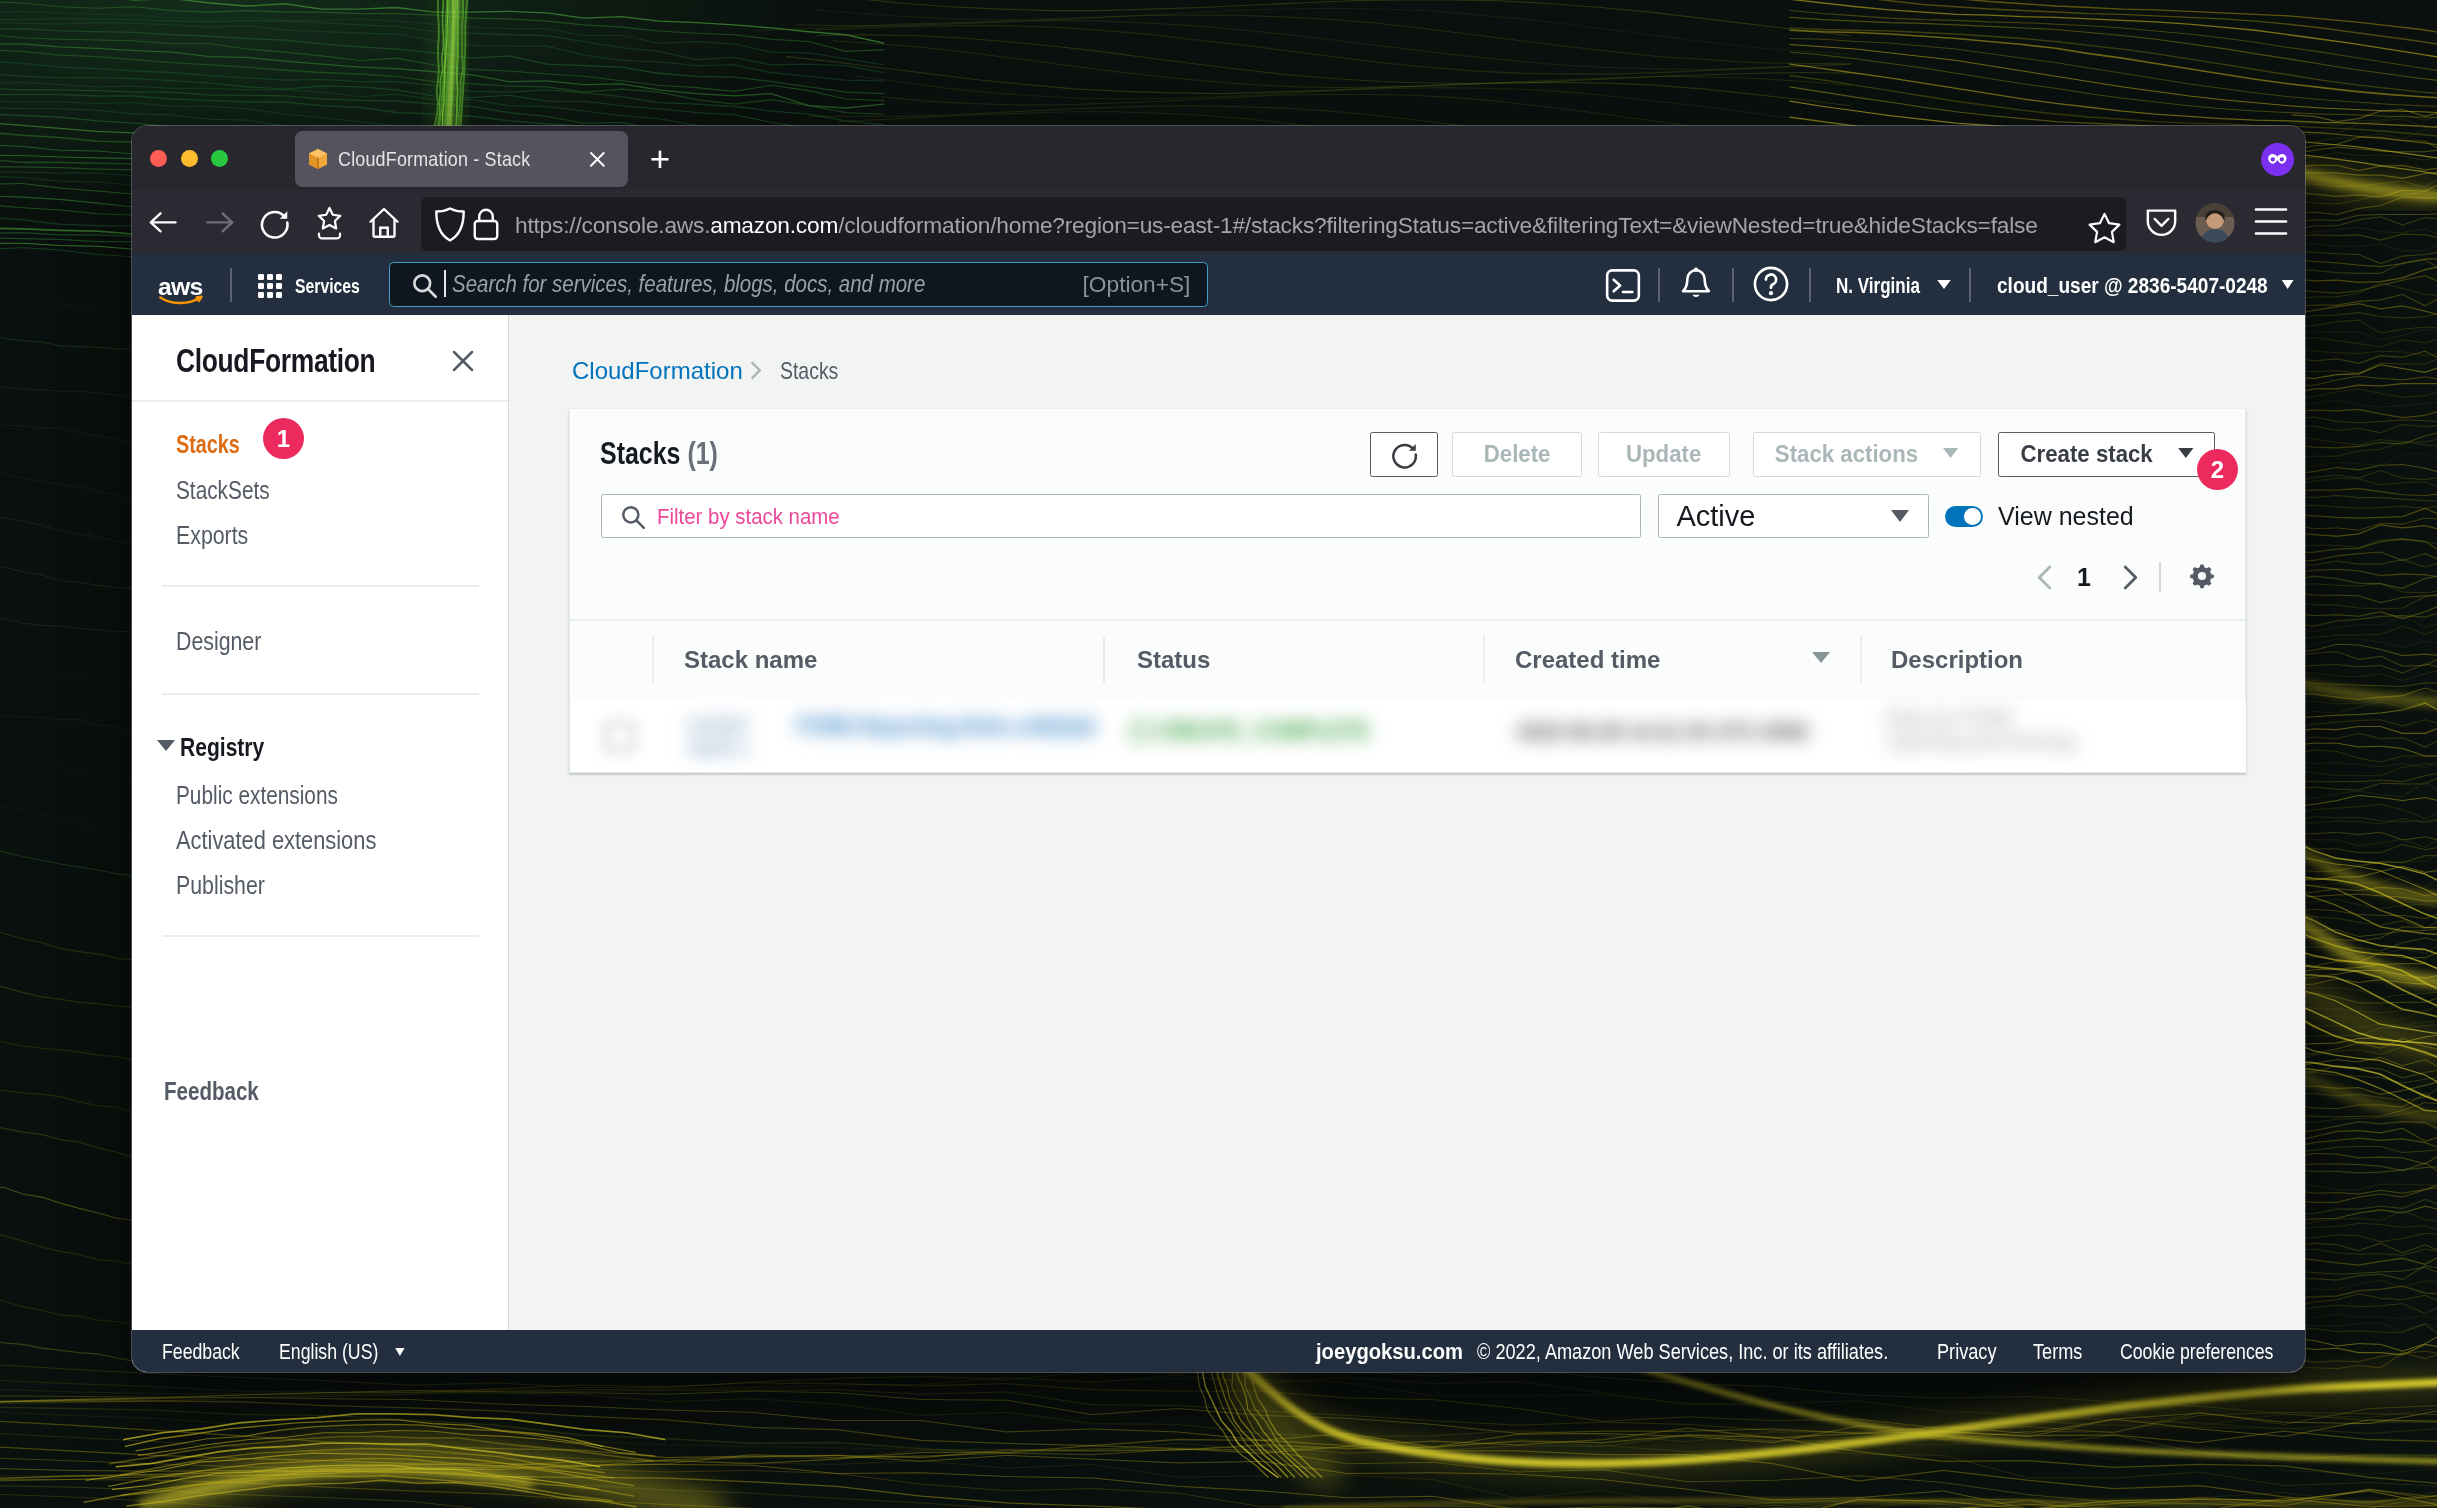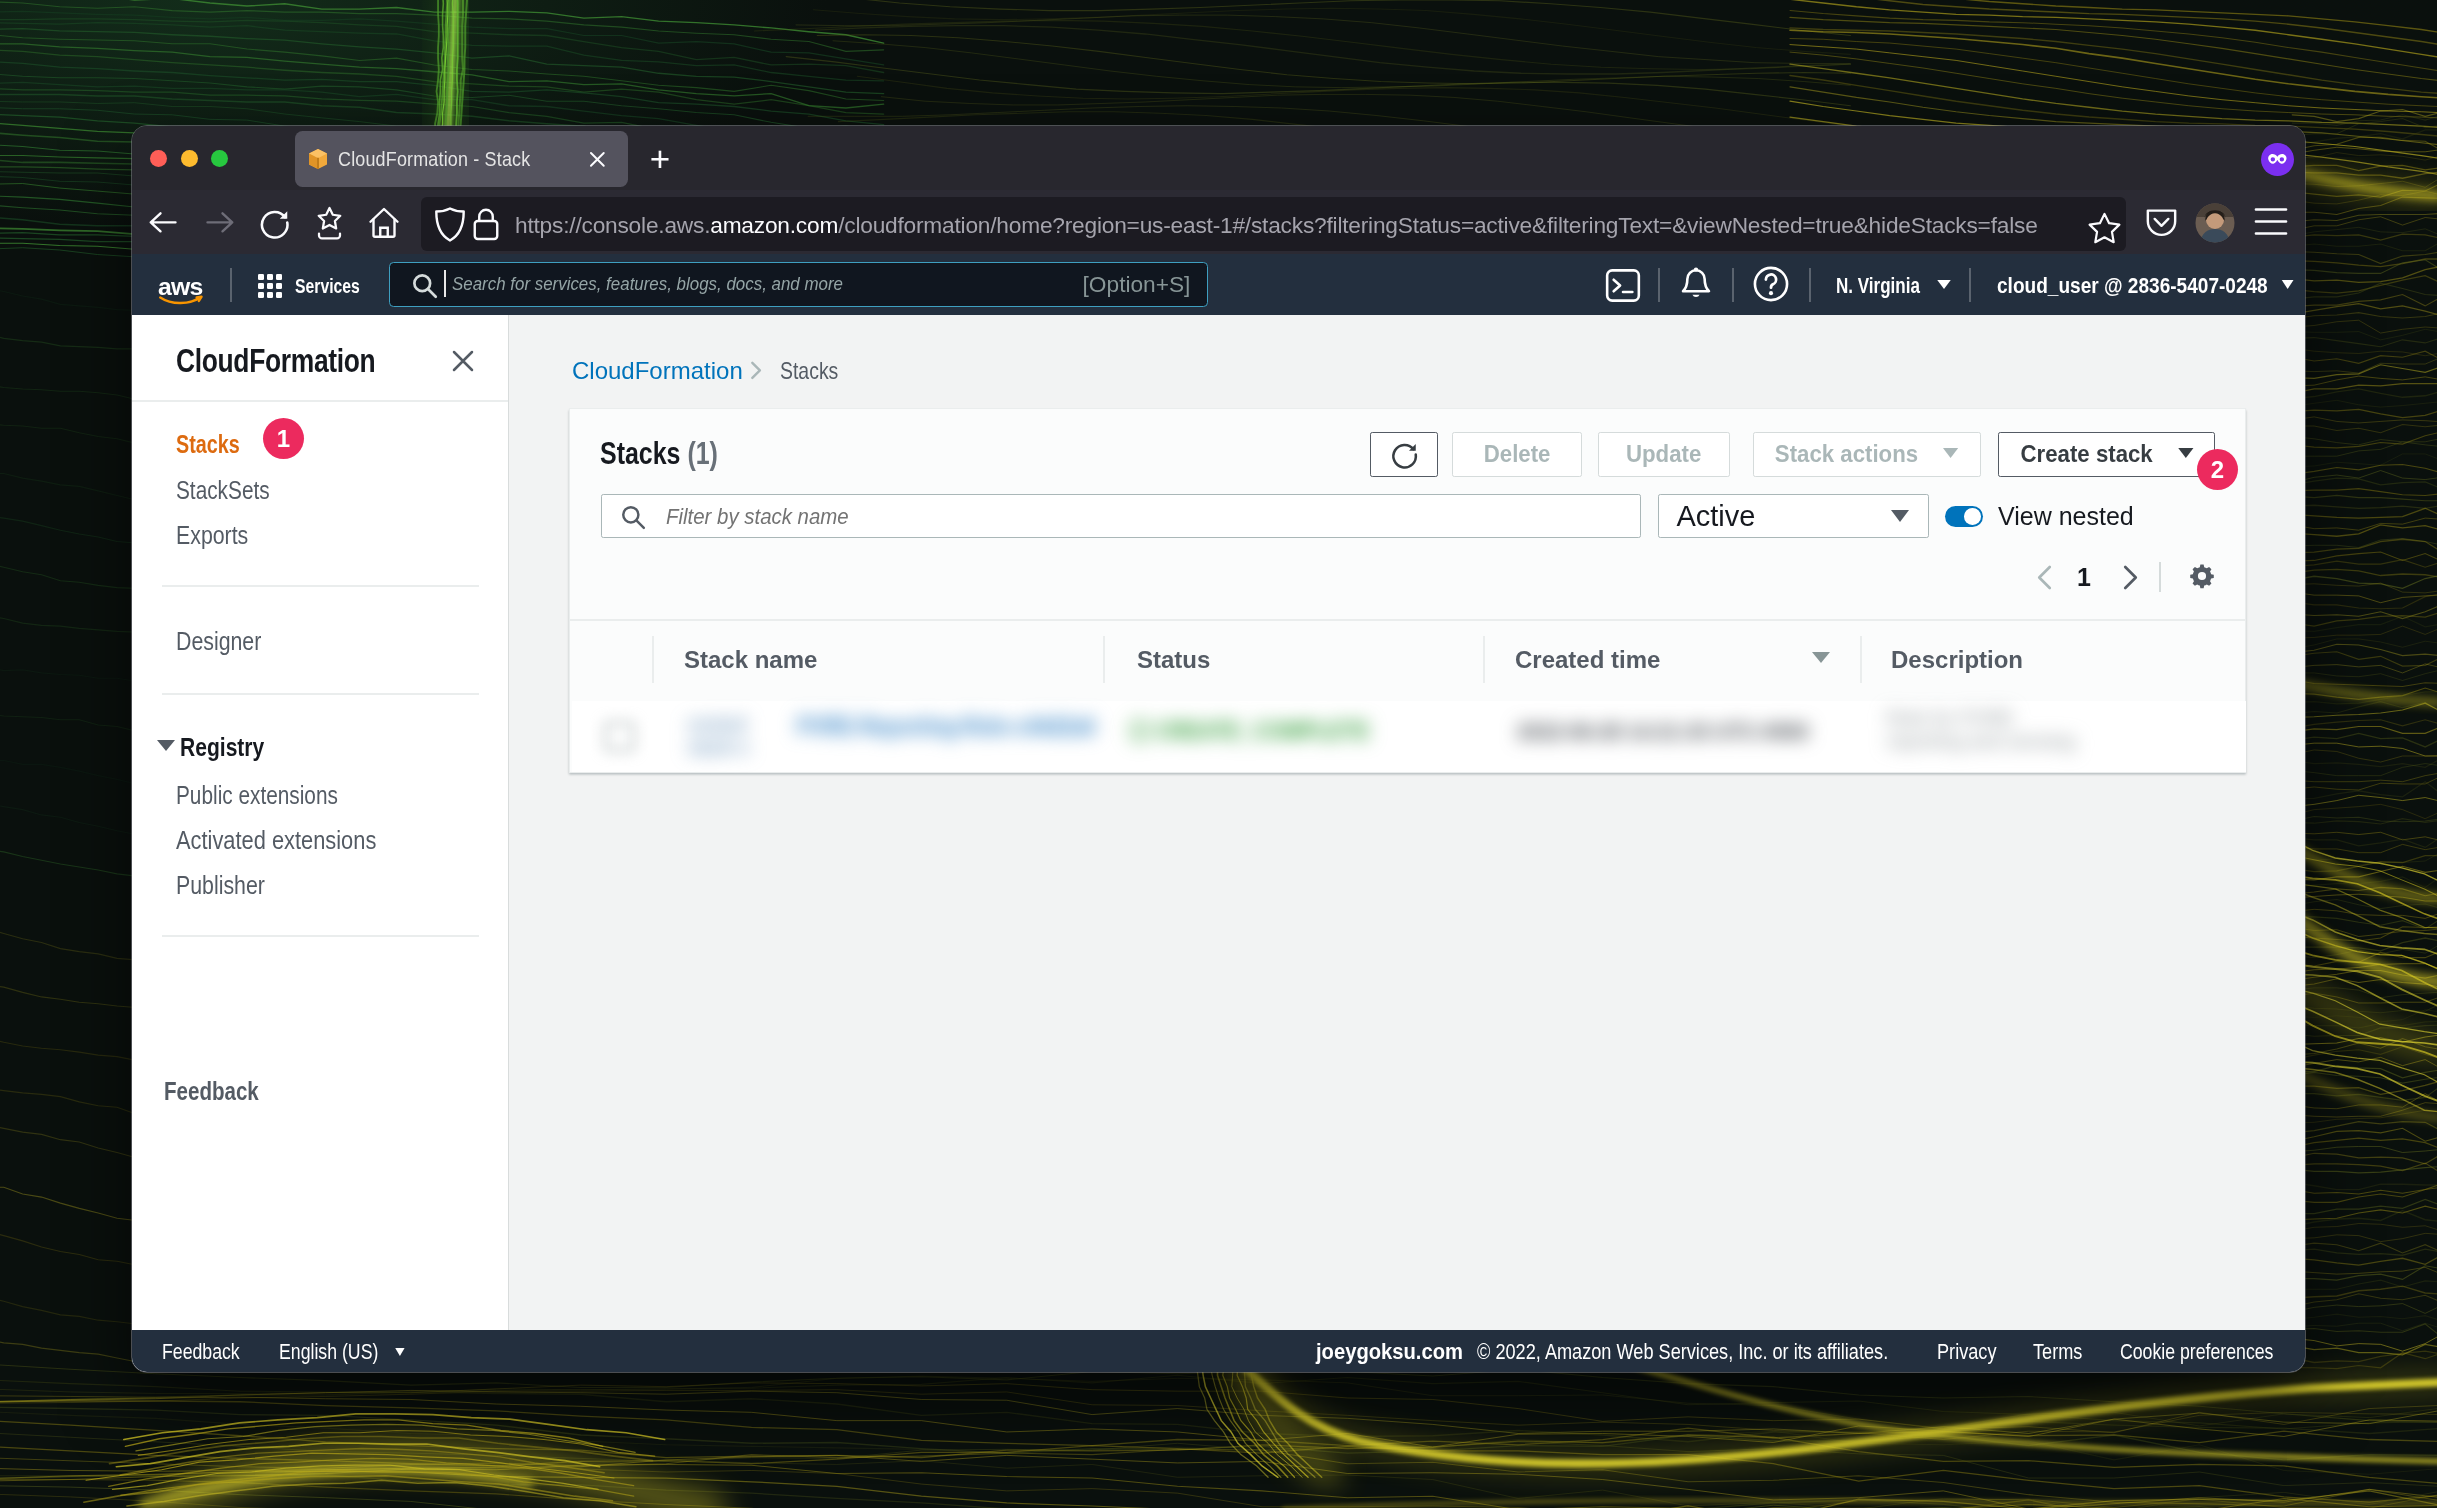--- a/index.html
+++ b/index.html
@@ -16,21 +16,21 @@
 .tab { position:absolute; left:163px; top:5.3px; width:333px; height:56px; border-radius:7.6px; background:#54535e; }
 .tab .ttl { position:absolute; left:43px; top:0; height:56px; line-height:57px; color:#e5e5e5; font-size:20.4px; letter-spacing:0.2px; }
 .newtab { position:absolute; left:507px; top:13.6px; width:42px; height:38px; color:#fbfbfe; font-size:35px; font-weight:300; line-height:38px; text-align:center; }
 .maskbtn { position:absolute; left:2129px; top:16.6px; width:33px; height:33px; border-radius:50%; background:#7b2ff0; }
 .toolbar { position:absolute; left:0; top:64px; width:100%; height:63px; background:#2b2a33; }
 .urlbar { position:absolute; left:289px; top:6.8px; width:1705px; height:54px; border-radius:6px; background:#1c1b22;text-align:center; }
 .urltext { position:absolute; left:94px; top:0; height:54px; line-height:56px; font-size:22.7px; color:#a5a4ad; white-space:nowrap; letter-spacing:-0.2px; }
 .urltext b { color:#fbfbfe; font-weight:400; }
 .awsnav { position:absolute; left:0; top:128px; width:100%; height:61px; background:#232f3e; }
 .searchbox { position:absolute; left:257px; top:8.3px; width:819px; height:45px; border-radius:4.5px; background:#10161f; border:1.9px solid #3e9fc0; }
-.searchbox .ph { position:absolute; left:62px; top:0; height:41px; line-height:42px; font-style:italic; font-size:19px; color:#95a5a6; }
+.searchbox .ph { position:absolute; left:62px; top:0; height:41px; line-height:42px; font-style:italic; font-size:23px; color:#95a5a6; }
 .searchbox .caret { position:absolute; left:54px; top:6.8px; width:1.5px; height:27px; background:#e8e8e8; }
 .searchbox .opt { position:absolute; right:16.6px; top:0; height:41px; line-height:42px; font-size:22.7px; color:#879596; }
 .navsep { position:absolute; top:13.6px; width:1.5px; height:34px; background:rgba(255,255,255,.25); }
 .navtxt { position:absolute; top:0; height:61px; line-height:63px; color:#fff; font-size:23.4px; white-space:nowrap; }
 .caret-dn { display:inline-block; width:0; height:0; border-left:7.6px solid transparent; border-right:7.6px solid transparent; border-top:9.8px solid #fff; margin-left:10.6px; vertical-align:middle; margin-top:-4.5px; }
 .page { position:absolute; left:0; top:189px; width:100%; height:1071px; background:#f2f3f3; }
 .sidebar { position:absolute; left:0; top:0; width:377px; height:100%; background:#fff; border-right:1.5px solid #d8dcdc; }
 .sb-title { position:absolute; left:44px; top:27px; font-size:33px; color:#16191f; font-weight:700; letter-spacing:-0.4px; }
 .side-divider { position:absolute; height:1.5px; background:#eaeded; left:0; width:100%; }
 .side-divider.inset { left:29.5px; width:317px; }
@@ -38,21 +38,21 @@
 .badge { position:absolute; border-radius:50%; background:#ec2a5e; color:#fff; font-weight:700; text-align:center; }
 .main { position:absolute; left:378px; top:0; width:1795px; height:100%; }
 .crumb { position:absolute; font-size:24px; white-space:nowrap; height:33px; line-height:33px; }
 .card { position:absolute; left:59px; top:93px; width:1677px; height:365px; background:#fbfcfc; border:1.5px solid #eaeded; box-shadow:0 1.5px 2.3px rgba(0,28,36,.25); }
 .h2s { position:absolute; left:30px; top:26px; font-size:32px; font-weight:700; color:#16191f; }
 
 .btn { position:absolute; top:22.7px; height:45px; background:#fff; border:1.5px solid #d5dbdb; border-radius:2.3px; font-weight:700; font-size:23.4px; color:#aab7b8; text-align:center; }
 .btn.dark { border-color:#545b64; color:#373d42; }
 .tri-dn { display:inline-block; width:0; height:0; border-left:8.3px solid transparent; border-right:8.3px solid transparent; border-top:10.6px solid currentColor; vertical-align:middle; margin-left:13.6px; margin-top:-4.5px; }
 .filterbox { position:absolute; left:31px; top:85px; width:1040px; height:44px; background:#fff; border:1.5px solid #aab7b8; border-radius:2.3px; }
-.filterbox .ph { position:absolute; left:64px; top:0; height:41px; line-height:42px; font-size:22.7px; font-style:italic; color:#737373; }
+.filterbox .ph { position:absolute; left:55px; top:0; height:41px; line-height:42px; font-size:22.7px; color:#ec4899; }
 .selectbox { position:absolute; left:1088px; top:85px; width:271px; height:44px; background:#fff; border:1.5px solid #aab7b8; border-radius:2.3px; }
 .selectbox .val { position:absolute; left:17.4px; top:0; height:41px; line-height:42px; font-size:29px; color:#16191f; }
 .selectbox .tri { position:absolute; right:19px; top:15px; width:0; height:0; border-left:9.8px solid transparent; border-right:9.8px solid transparent; border-top:12px solid #545b64; }
 .toggle { position:absolute; left:1375px; top:97px; width:38px; height:21px; border-radius:10.6px; background:#0073bb; }
 .toggle .knob { position:absolute; right:2.3px; top:2.3px; width:16.6px; height:16.6px; border-radius:50%; background:#fff; }
 .viewnested { position:absolute; left:1428px; top:85px; height:44px; line-height:45px; font-size:25px; color:#16191f; }
 .pgn { position:absolute; top:149px; height:38px; line-height:38px; font-size:25px; }
 .pgn-sep { position:absolute; left:1589px; top:153px; width:1.5px; height:30px; background:#d5dbdb; }
 .tbl-div { position:absolute; left:0; top:210px; width:100%; height:1.5px; background:#eaeded; }
 .th { position:absolute; top:232px; height:38px; line-height:38px; font-size:24px; font-weight:700; color:#545b64; }

